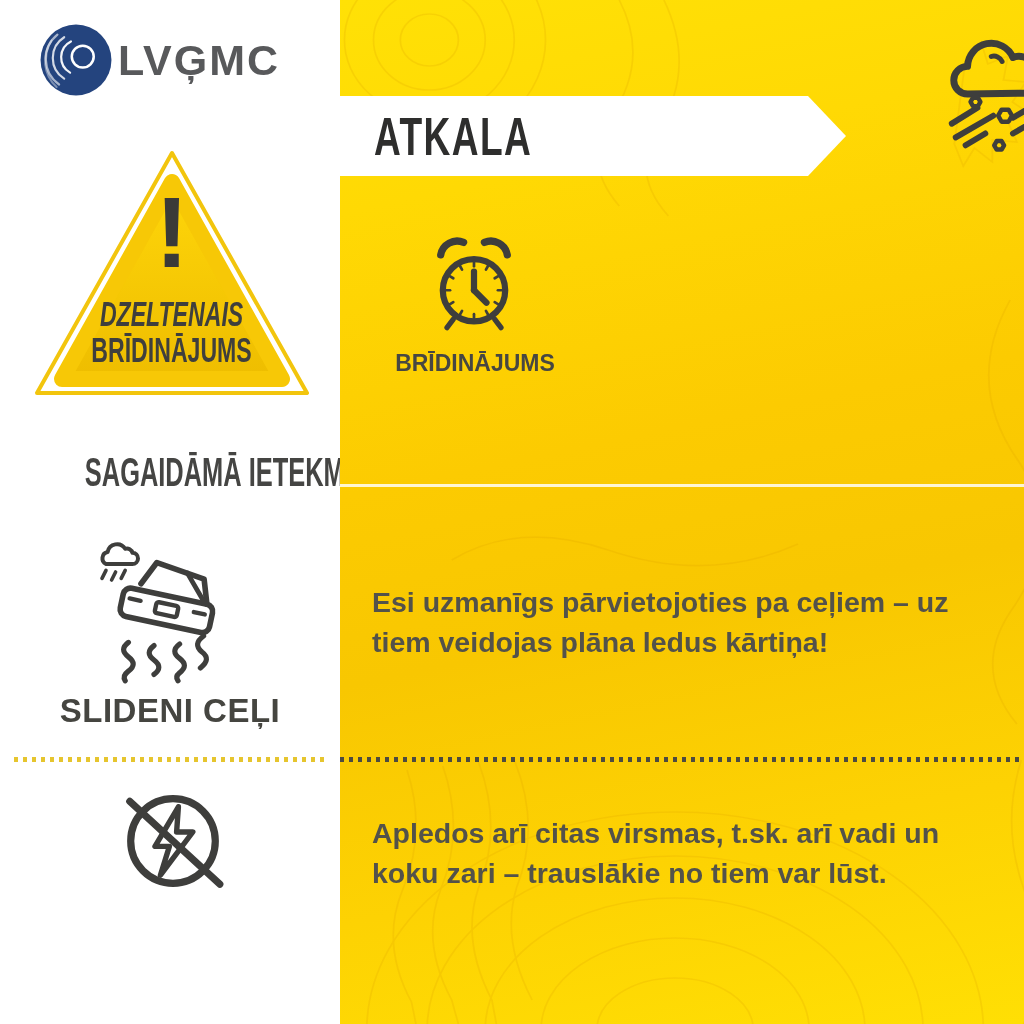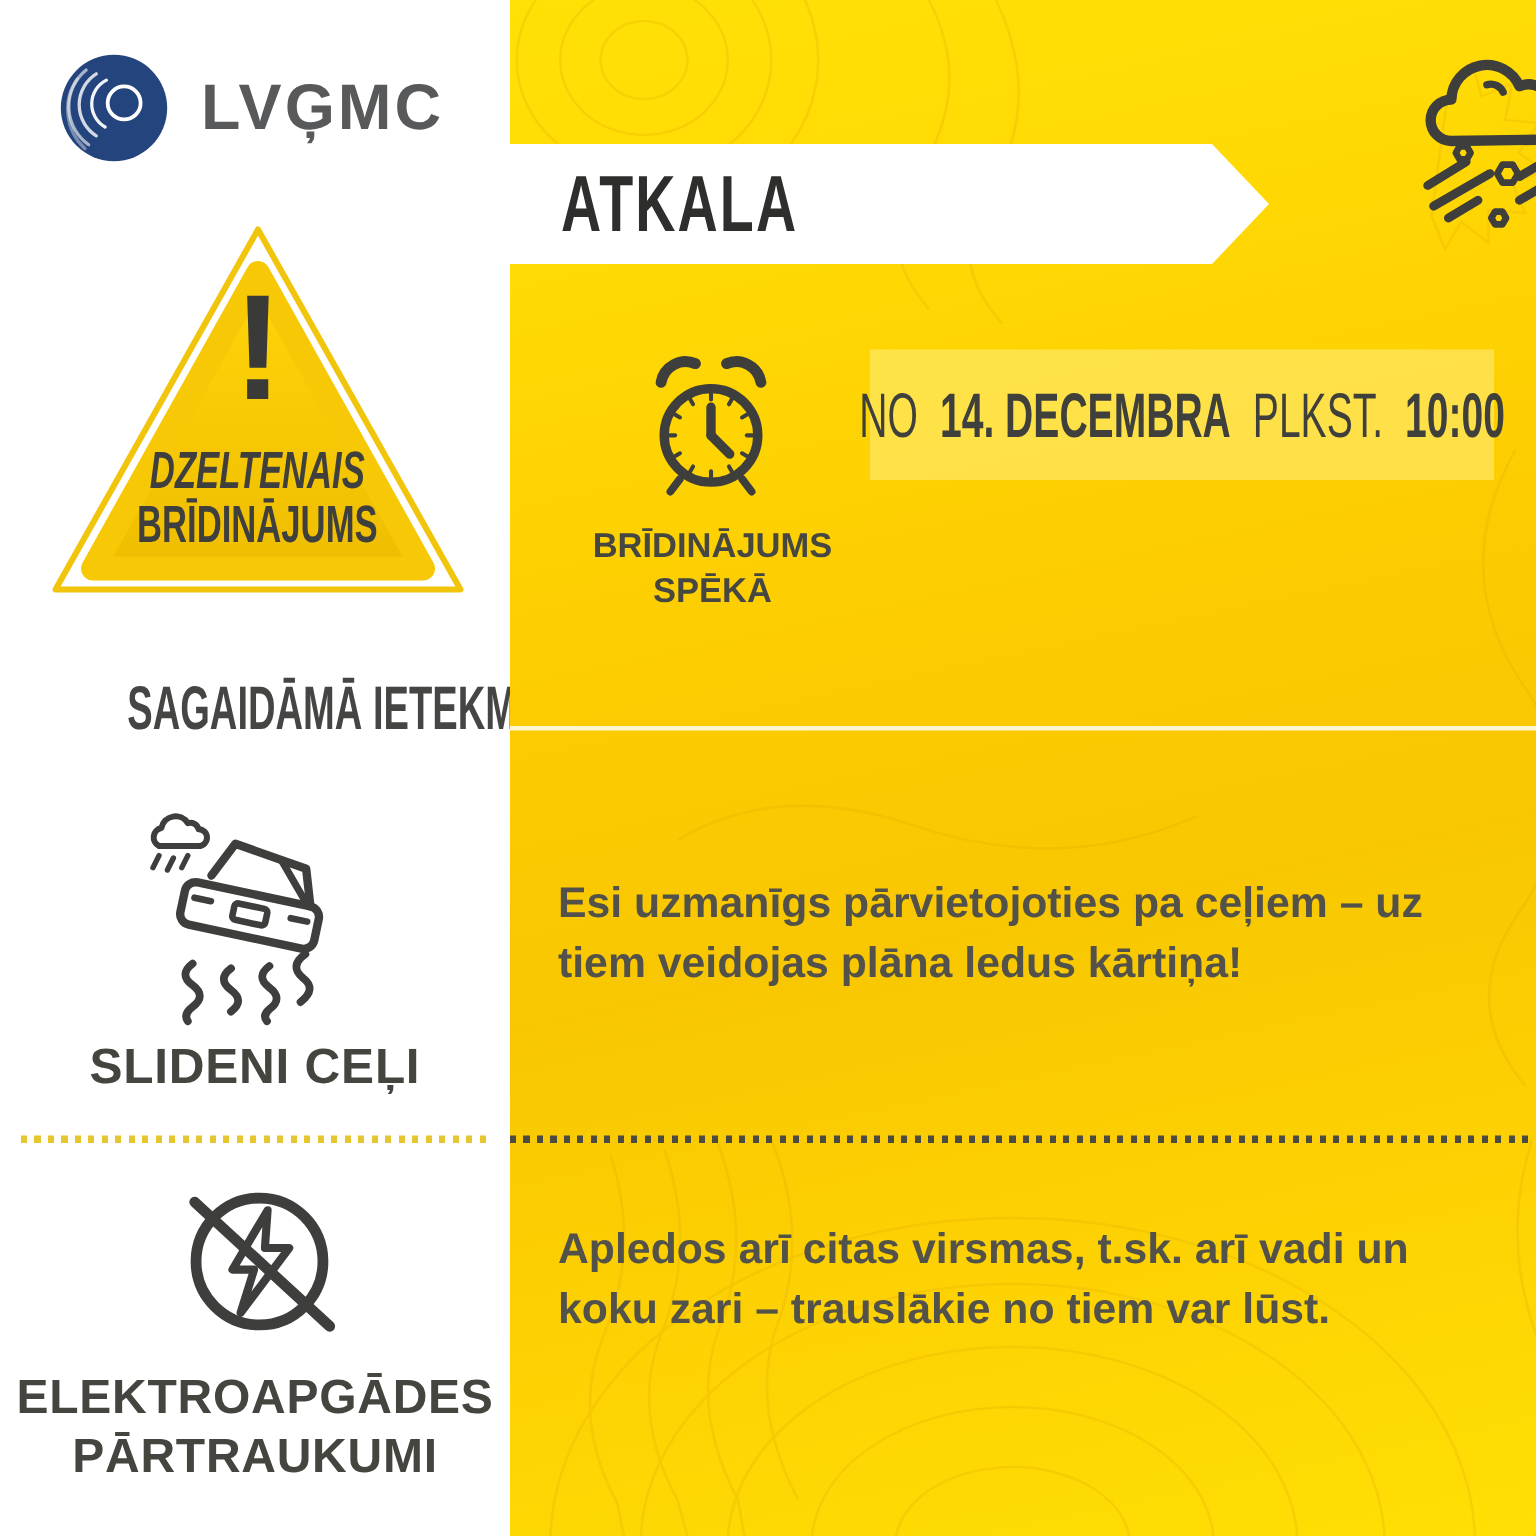--- a/index.html
+++ b/index.html
@@ -1,21 +1,21 @@
 <!DOCTYPE html>
 <html><head>
 <meta charset="utf-8">
 <style>
   html,body{margin:0;padding:0;background:#e9e9e9;}
   .canvas{position:relative;width:1024px;height:1024px;overflow:hidden;
           font-family:"Liberation Sans", sans-serif;background:#fff;}
 
   
   .sidebar{position:absolute;left:0;top:0;width:340px;height:1024px;background:#ffffff;}
-  .logo-row{position:absolute;left:38px;top:34px;display:flex;align-items:center;gap:20px;}
+  .logo-row{position:absolute;left:38px;top:22px;display:flex;align-items:center;gap:4px;}
   .logo-row svg{width:76px;height:76px;}
   .logo-text{font-size:43px;font-weight:700;color:#58595b;letter-spacing:2px;}
 
   .triangle-wrap{position:absolute;left:28px;top:146px;width:288px;height:254px;}
   .triangle-wrap svg{position:absolute;inset:0;width:100%;height:100%;}
   .tri-excl{position:absolute;left:0;right:0;top:36px;text-align:center;
             font-size:100px;line-height:1;font-weight:700;color:#3a3a38;}
   .tri-line{position:absolute;left:0;right:0;text-align:center;font-weight:700;
             font-size:35px;line-height:1;color:#3f3f3d;}
   .tri-line span{display:inline-block;transform:scaleX(0.66);transform-origin:center;white-space:nowrap;}
@@ -139,24 +139,20 @@
     <div class="impact-label label-slippery">SLIDENI CEĻI</div>
 
     <div class="dots dots-sidebar"></div>
 
     <svg class="power-icon" viewBox="0 0 140 140" fill="none" stroke="#3e3e3c" stroke-linecap="round" stroke-linejoin="round">
       <circle cx="70" cy="70" r="47" stroke-width="8"></circle>
       <polygon points="76,32 50,76 66,76 56,108 92,60 74,60" stroke-width="6"></polygon>
       <path d="M22,26 L122,118" stroke-width="8"></path>
     </svg>
 
-    <div class="impact-label label-power">
-      <div>ELEKTROAPGĀDES</div>
-      <div>PĀRTRAUKUMI</div>
-    </div>
   </div>
 
   <div class="panel">
 
     <svg class="contours" viewBox="0 0 684 1024" preserveAspectRatio="none">
       <g fill="none" stroke="#dfa400" stroke-width="1.6" opacity="0.22">
         <circle cx="80" cy="40" r="26"></circle>
           <circle cx="80" cy="40" r="50"></circle>
         <circle cx="80" cy="40" r="76"></circle>
           <circle cx="80" cy="40" r="104"></circle>
@@ -224,31 +220,22 @@
           <path d="M38.5,36.1 L36,31.7"></path>
       </g>
       <path d="M50,56 L50,38" stroke-width="6"></path>
       <path d="M50,56 L62,68" stroke-width="6"></path>
       <path d="M30,84 L24,92" stroke-width="5"></path>
       <path d="M70,84 L76,92" stroke-width="5"></path>
     </svg>
 
     <div class="validity-label">
       <div>BRĪDINĀJUMS</div>
-      <div>SPĒKĀ</div>
-    </div>
-
-    <div class="date-box date-from">
-      <div class="date-row">
-        <span class="seg seg-light">NO</span>
-        <span class="seg seg-bold">14. DECEMBRA</span>
-        <span class="seg seg-light">PLKST.</span>
-        <span class="seg seg-bold">10:00</span>
-      </div>
-    </div>
+    </div>
+
 
 
     <div class="thin-line"></div>
 
     <div class="msg msg-roads">Esi uzmanīgs pārvietojoties pa ceļiem – uz tiem veidojas plāna ledus kārtiņa!</div>
 
     <div class="dots dots-panel"></div>
 
     <div class="msg msg-surfaces">Apledos arī citas virsmas, t.sk. arī vadi un koku zari – trauslākie no tiem var lūst.</div>
   </div>

